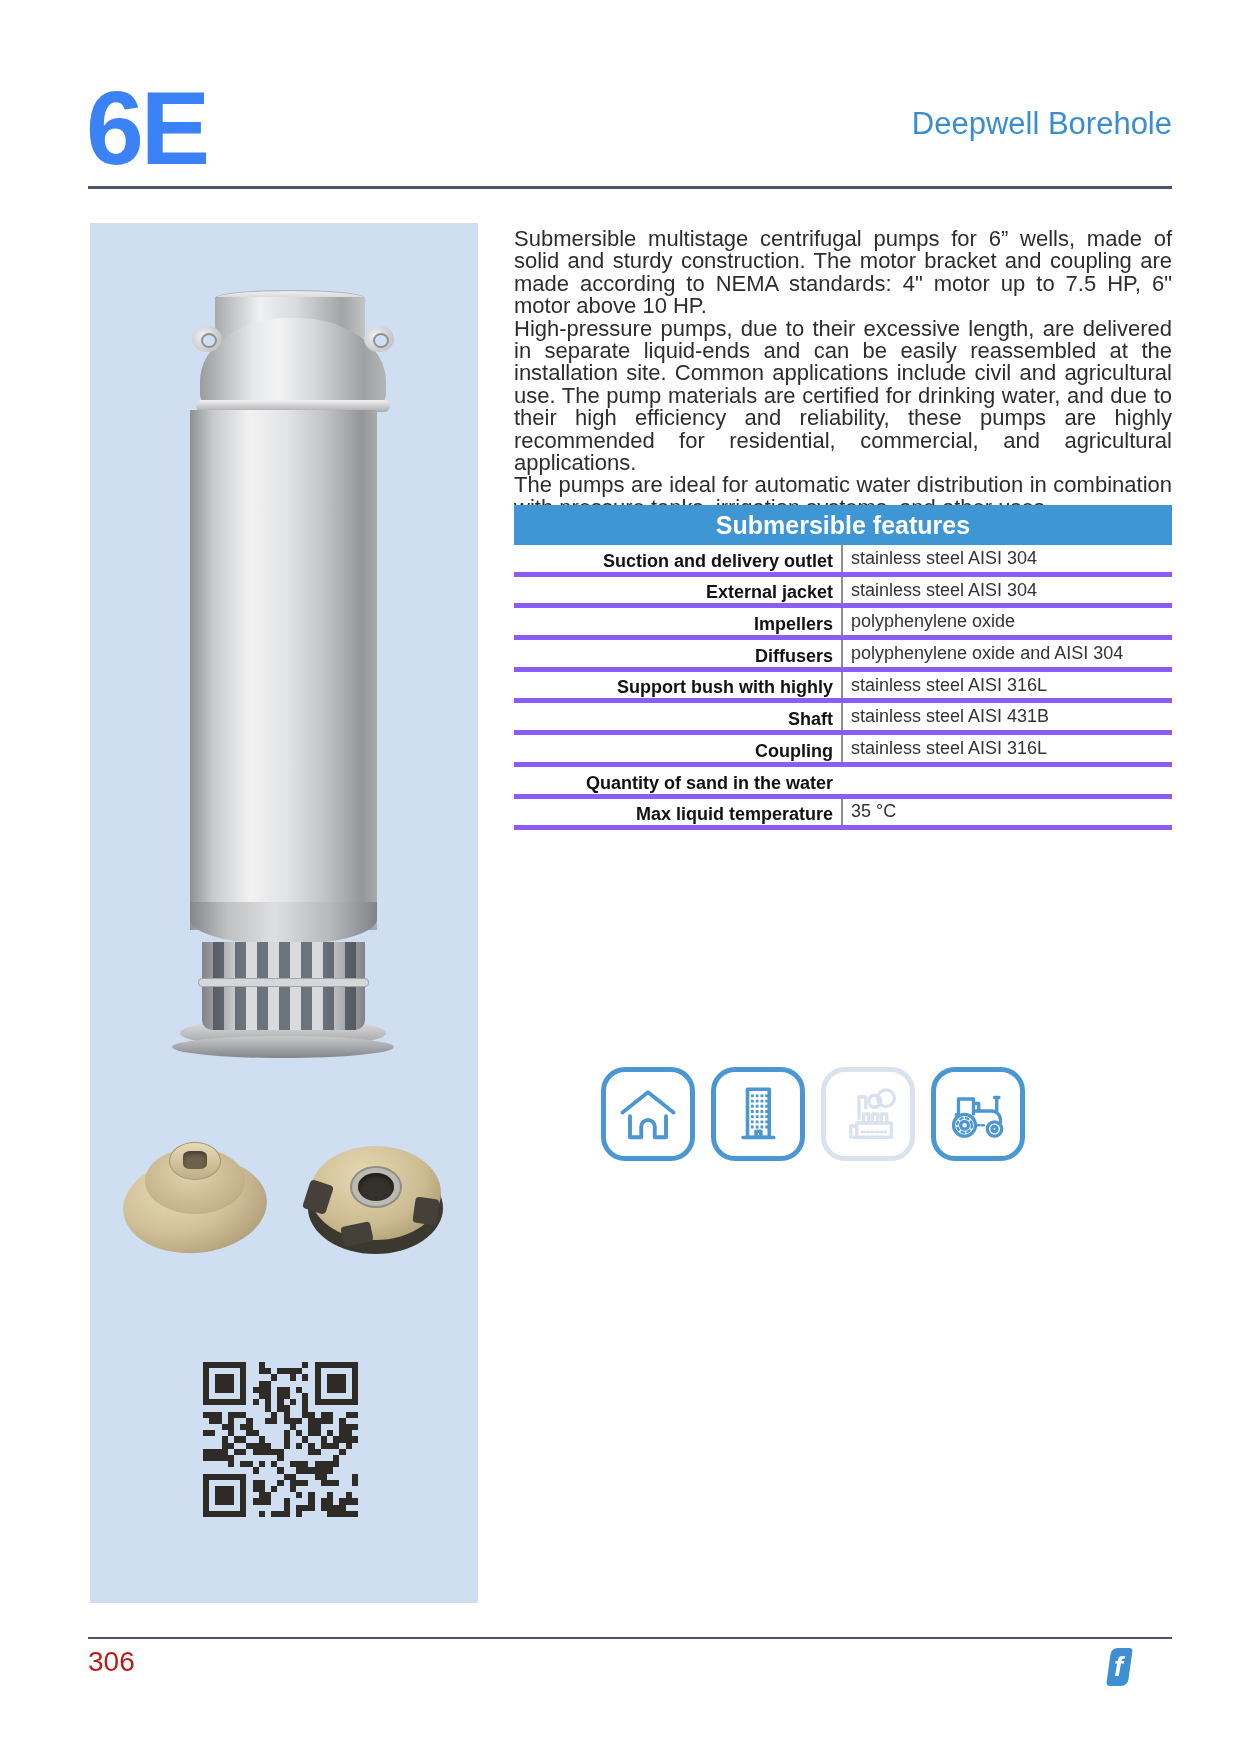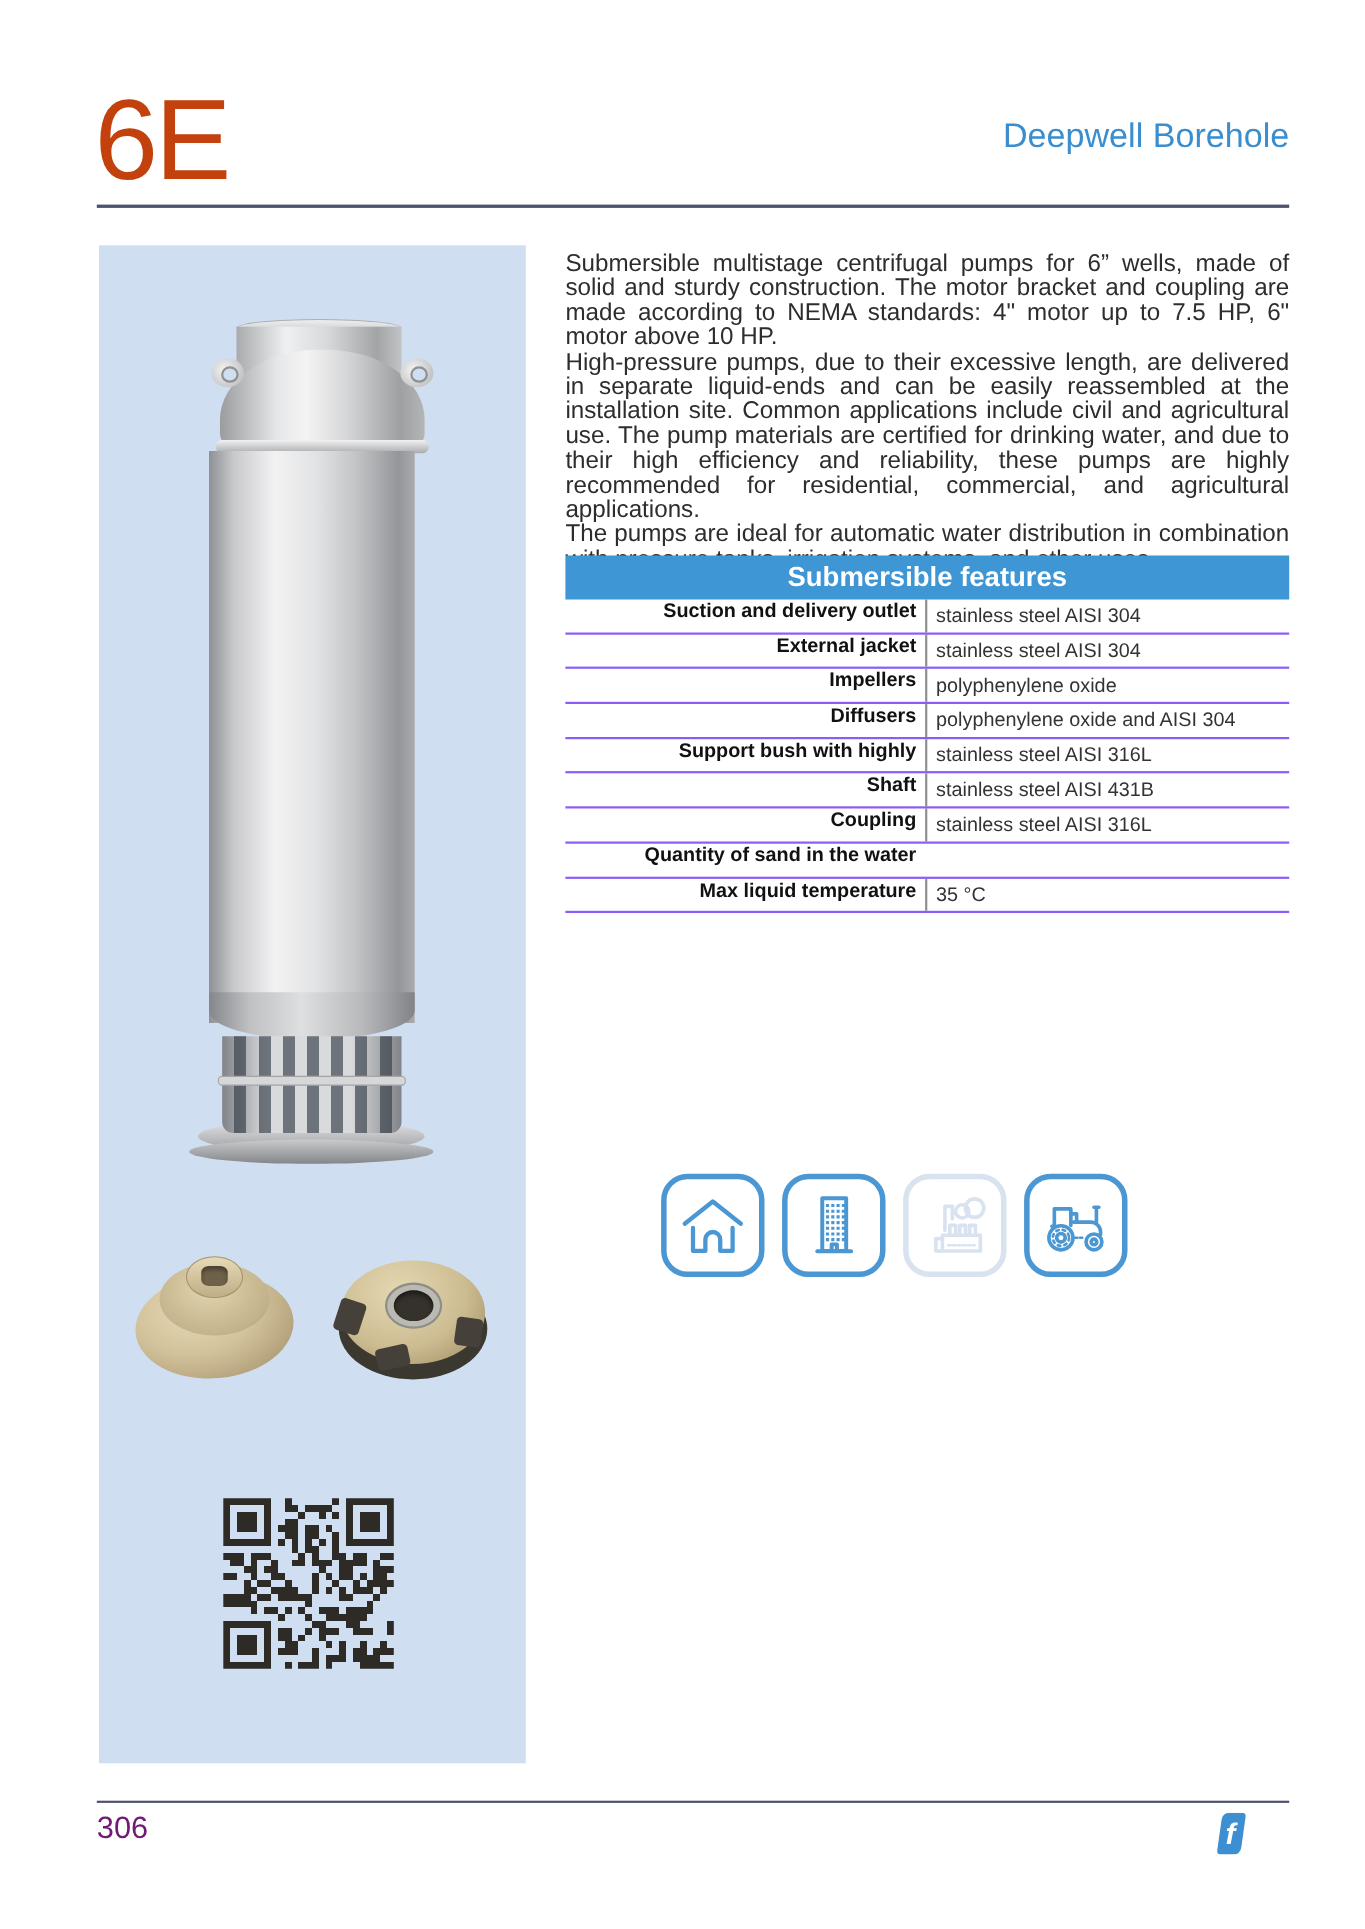--- a/index.html
+++ b/index.html
@@ -1,21 +1,21 @@
 <!DOCTYPE html>
 <html><head>
 <meta charset="utf-8">
 <style>
   html,body{margin:0;padding:0;background:#ffffff;}
   .page{position:relative;width:1241px;height:1754px;background:#ffffff;overflow:hidden;
         font-family:"Liberation Sans",sans-serif;color:#222;}
   .abs{position:absolute;}
 
   
-  .model{left:86px;top:76px;font-size:104px;font-weight:normal;letter-spacing:-3px;color:#c2410c;line-height:1;}
+  .model{left:86px;top:76px;font-size:104px;font-weight:bold;letter-spacing:-3px;color:#3b82f6;line-height:1;}
   .category{top:106px;right:69px;font-size:31px;font-weight:normal;color:#3a8ecf;}
   .rule-top{left:88px;top:186px;width:1084px;height:3px;background:#4c536b;}
 
   
   .panel{left:90px;top:223px;width:388px;height:1380px;background:#cfdff1;}
 
   
   .m{position:absolute;}
   .neck-rim{left:215px;top:290px;width:150px;height:16px;border-radius:50%;
     background:linear-gradient(#eceeef,#c2c3c5);border:1px solid #aeafb1;box-sizing:border-box;}
@@ -74,36 +74,36 @@
   
   .qr{left:203px;top:1362px;width:155px;height:155px;}
 
   
   .desc{left:514px;top:228px;width:658px;font-size:22px;line-height:22.4px;color:#2d2d2d;}
   .desc p{margin:0;text-align:justify;}
 
   .cf{left:514px;top:505px;width:658px;}
   .cf-title{height:40px;line-height:40px;background:#3e96d5;color:#fff;font-weight:bold;
     font-size:25px;text-align:center;}
-  .cf-row{display:flex;height:31.7px;align-items:flex-start;border-bottom:2px solid #8b5cf6;box-sizing:border-box;}
+  .cf-row{display:flex;height:31.7px;align-items:flex-end;border-bottom:5px solid #8b5cf6;box-sizing:border-box;}
   .cf-label{width:327px;text-align:right;font-weight:bold;color:#111;font-size:18px;padding-right:8px;box-sizing:border-box;}
   .cf-value{flex:1;border-left:2px solid #8f8f8f;padding-left:8px;font-size:18px;color:#333;
     height:100%;display:flex;align-items:center;box-sizing:border-box;}
 
   
   .app{top:1067px;width:94px;height:94px;border-radius:24px;border:5px solid #4b97d3;box-sizing:border-box;
     display:flex;align-items:center;justify-content:center;background:#fff;}
   .app svg{width:72px;height:72px;stroke:#4b97d3;}
   .app.inactive{border-color:#d9e2ef;}
   .app.inactive svg{stroke:#d9e2ef;}
   .a1{left:601px;} .a2{left:711px;} .a3{left:821px;} .a4{left:931px;}
 
   
   .rule-bottom{left:88px;top:1637px;width:1084px;height:2px;background:#4c536b;}
-  .page-num{left:88px;top:1646px;font-size:28px;color:#701a75;}
+  .page-num{left:88px;top:1646px;font-size:28px;color:#b91c1c;}
   .logo{left:1106px;top:1648px;width:27px;height:38px;}
 </style>
 </head>
 <body>
 
 <div class="page">
 
   <div class="abs model">6E</div>
   <div class="abs category">Deepwell Borehole</div>
   <div class="abs rule-top"></div>

